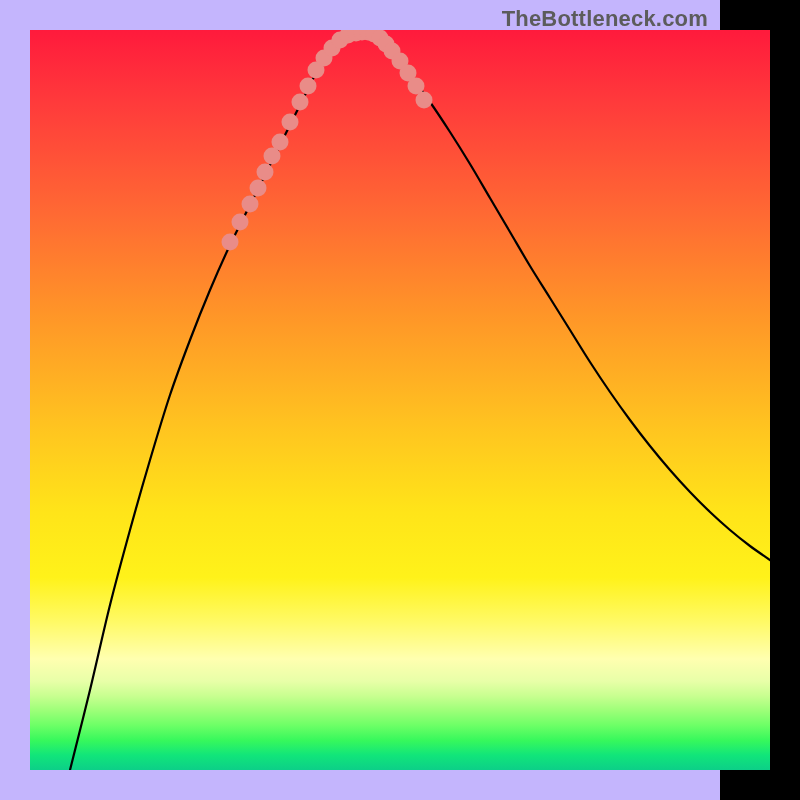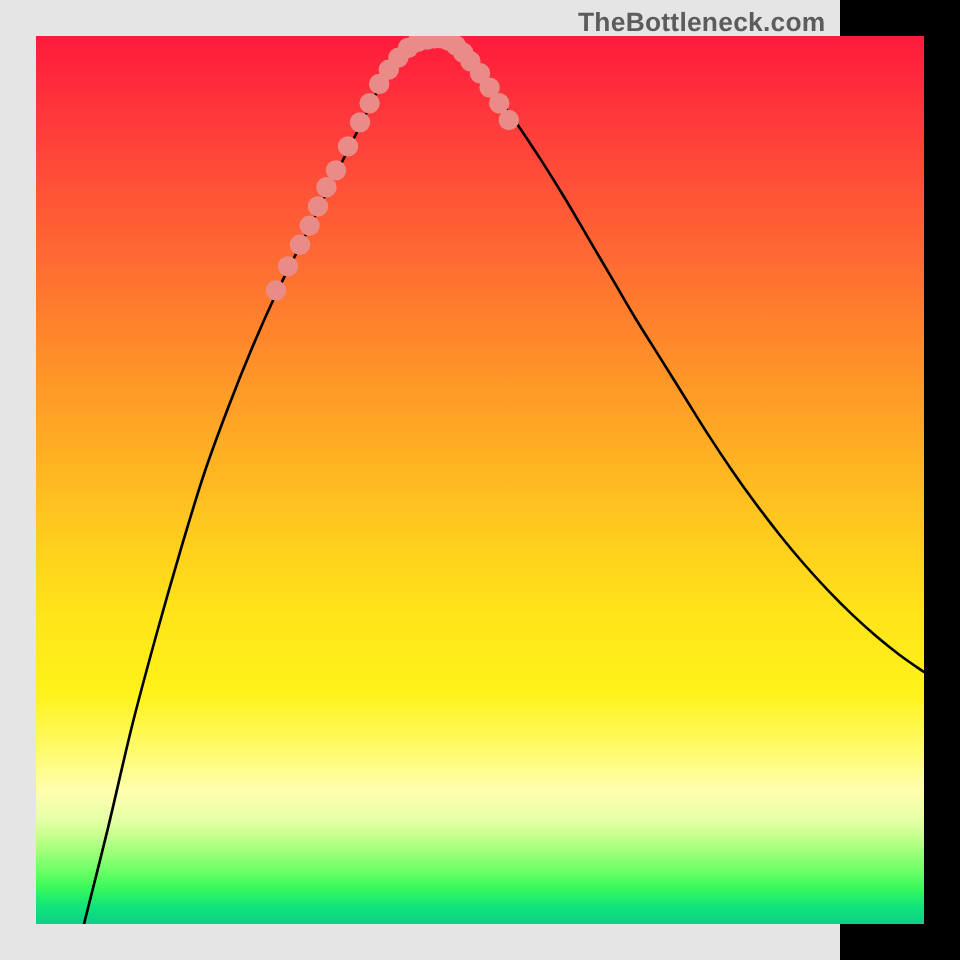--- a/index.html
+++ b/index.html
@@ -9,21 +9,22 @@
     height: 800px;
     overflow: hidden;
     background: #000;
     font-family: Arial, Helvetica, sans-serif;
   }
   .frame {
     position: absolute;
     left: 0; top: 0;
     width: 700px;
     height: 800px;
-    background: #e5e5e5;
+    background: #c4b5fd;
+    padding-left: 20px;
   }
   .plot {
     position: absolute;
     left: 30px;
     top: 30px;
     width: 740px;
     height: 740px;
     overflow: hidden;
   }
   .gradient {

